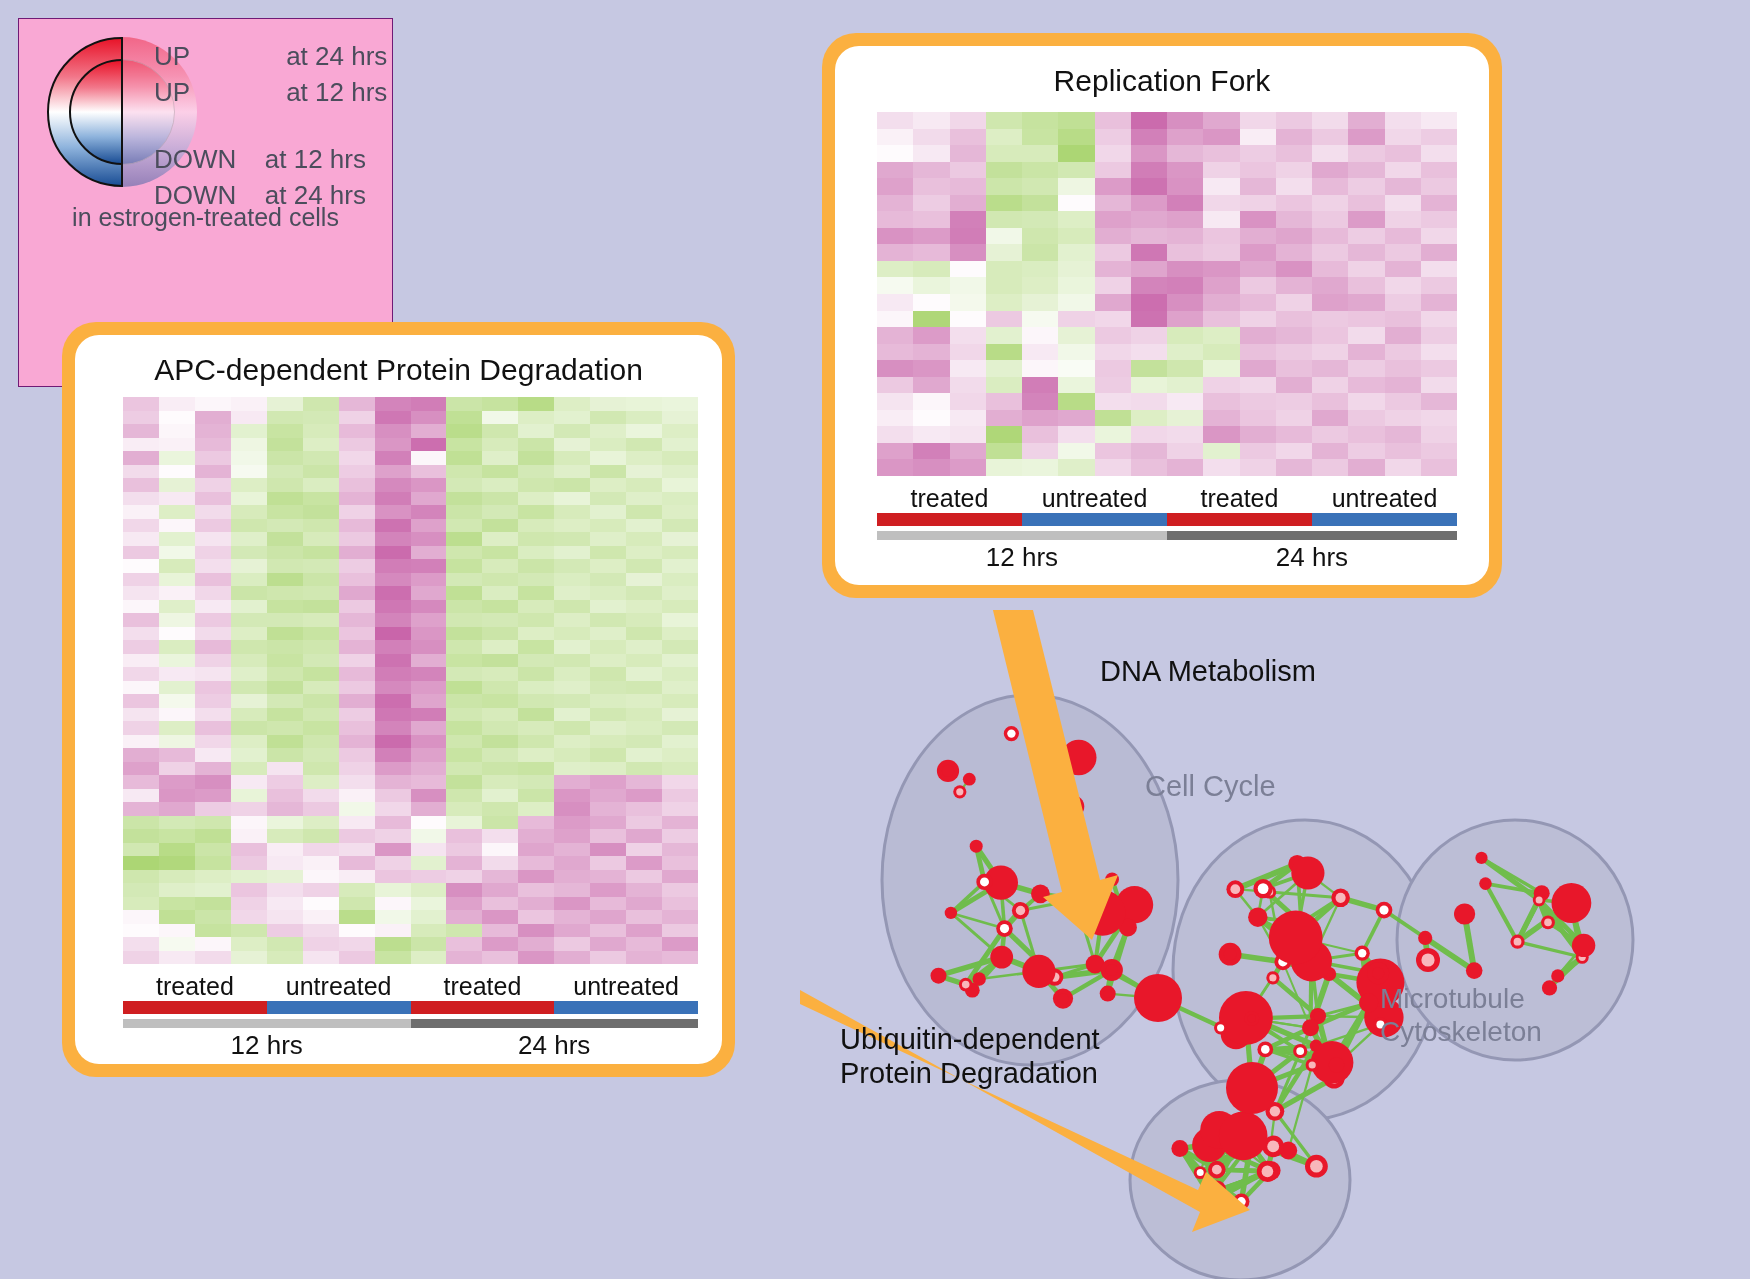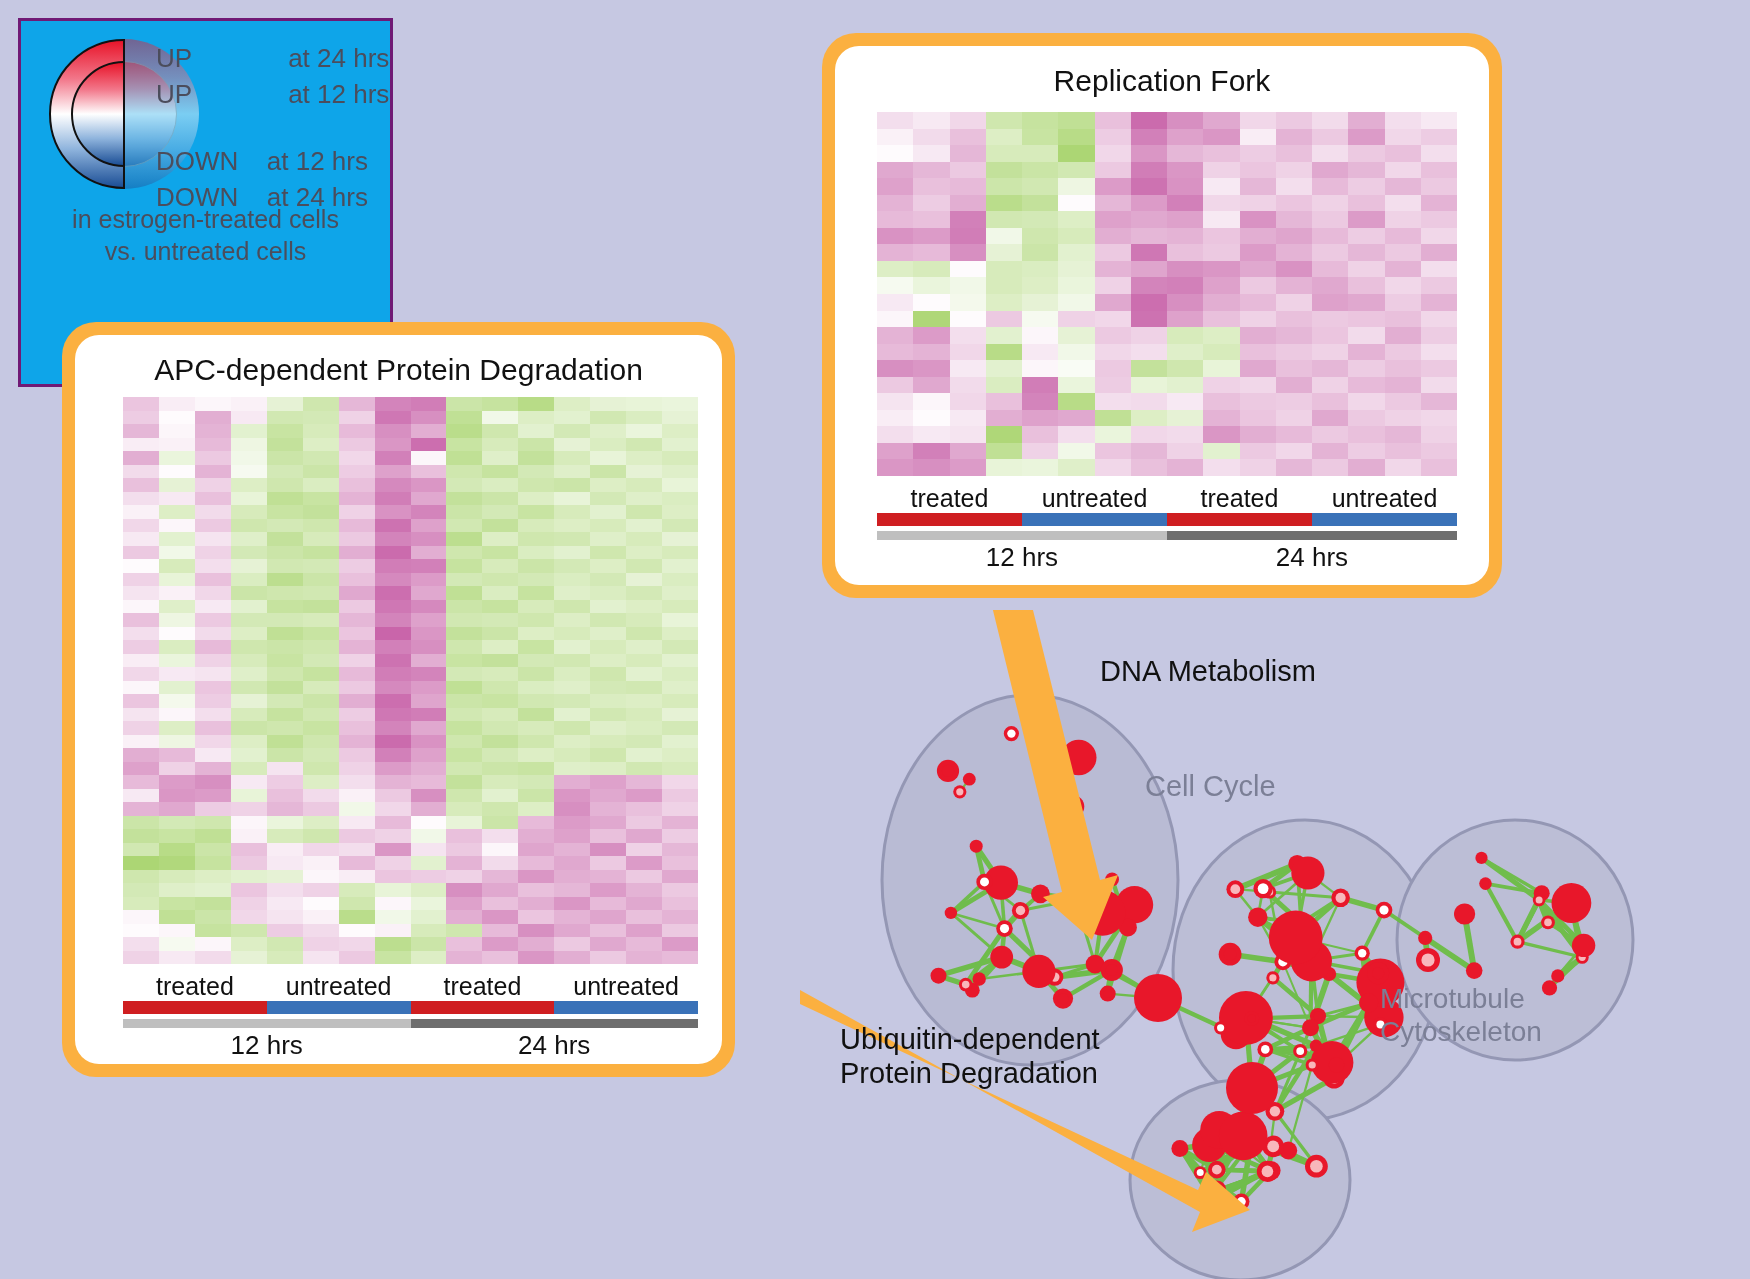--- a/index.html
+++ b/index.html
@@ -31,22 +31,22 @@
     text-align:center;
     font-size:30px;
     color:#111;
     font-weight:normal;
     letter-spacing:0px;
   }
 
   
   #legend-key{
     position:absolute;left:18px;top:18px;width:375px;height:369px;
-    background:#0ea5e9;
-    border:3px solid #701a75;
+    background:#f9a8d4;
+    border:1px solid #701a75;
     box-sizing:border-box;
   }
   .circle-wrap{position:absolute;left:28px;top:18px;width:150px;height:150px;}
   .ring-outer-fade{
     position:absolute;left:0;top:0;width:150px;height:150px;border-radius:50%;
     background:linear-gradient(to bottom,#e8152a 0%,#f2778a 26%,#ffffff 50%,#8fb4dd 74%,#1c4f96 100%);
     opacity:.45;
     clip-path:inset(0 0 0 50%);
   }
   .ring-outer-solid{
@@ -134,21 +134,20 @@
       <span>at 12 hrs</span>
     </div>
     <div class="key-row" style="left:135px;top:161px;">
       <span>DOWN</span>
       <span style="display:inline-block;width:14px;"></span>
       <span>at 24 hrs</span>
     </div>
 
     <div class="key-sub">
       <div>in estrogen-treated cells</div>
-      <div>vs. untreated cells</div>
     </div>
   </div>
 
 
   <div class="panel" id="panel-rf" style="left:822px;top:33px;width:680px;height:565px;">
     <div class="panel-inner">
       <div class="panel-title" style="padding-top:18px;">Replication Fork</div>
       <div id="hm-rf" class="hm" style="position: absolute; left: 42px; top: 66px; width: 580px; height: 364px; grid-template-columns: repeat(16, 1fr); grid-template-rows: repeat(22, 1fr);">
           <i style="background: rgb(243, 222, 237);"></i>
           <i style="background: rgb(247, 233, 243);"></i>

